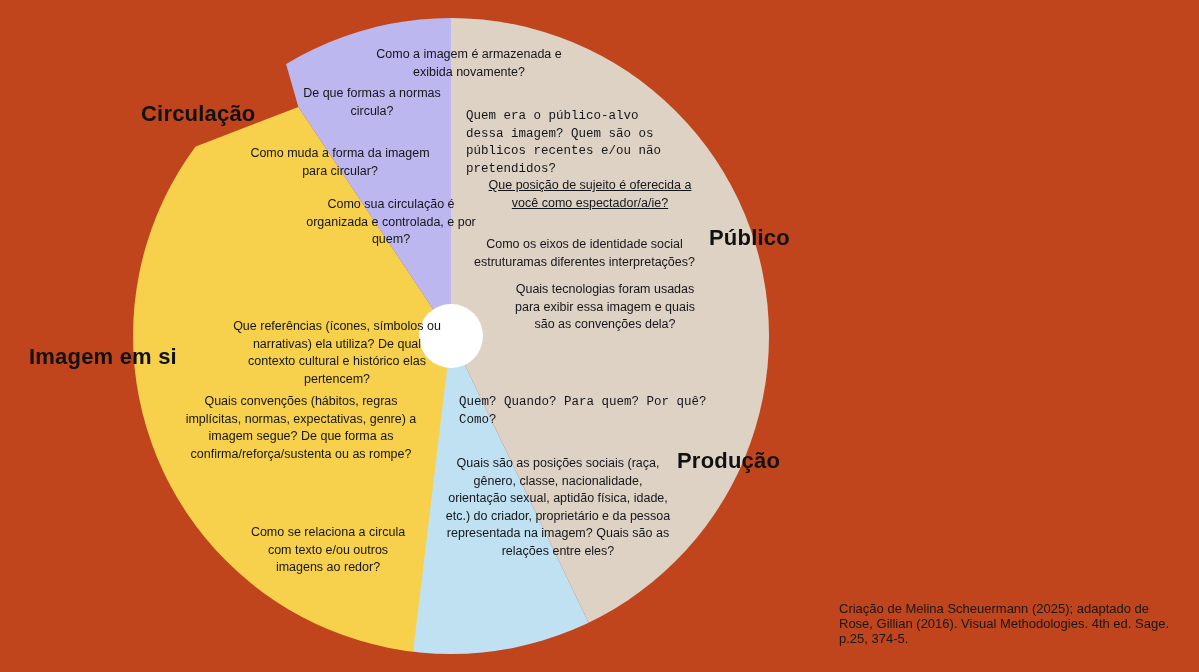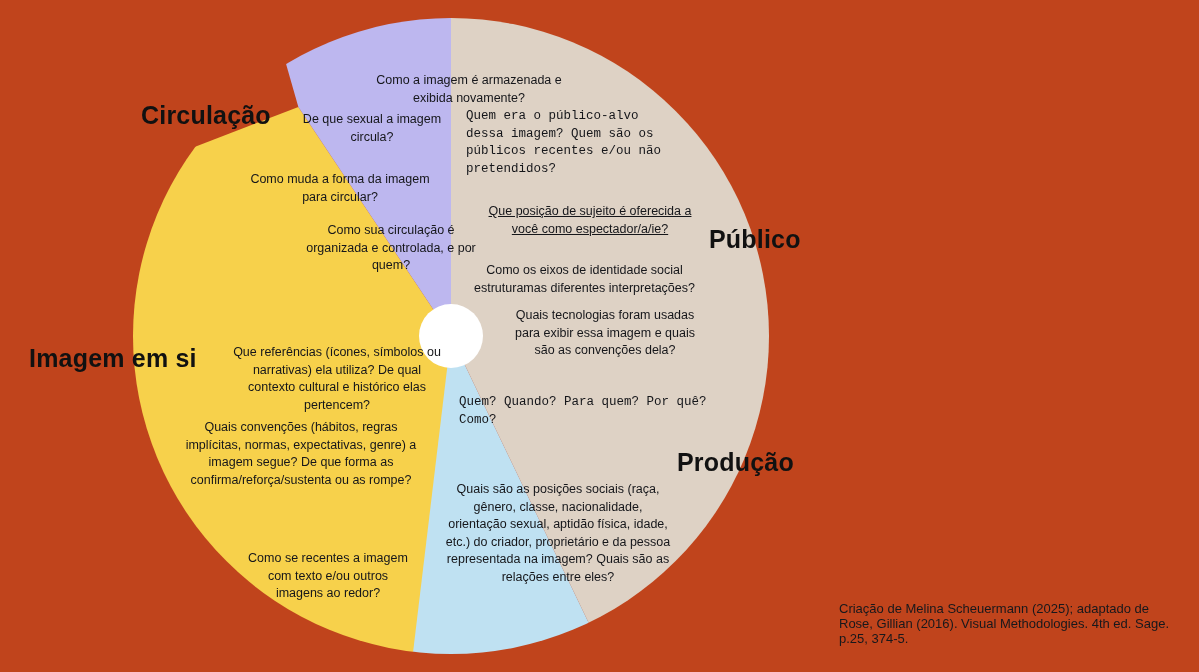--- a/index.html
+++ b/index.html
@@ -43,38 +43,38 @@
     height: 64px;
     margin-left: -32px;
     margin-top: -32px;
     border-radius: 50%;
     background: #ffffff;
   }
   
   .section-title {
     position: absolute;
     font-weight: bold;
-    font-size: 25px;
+    font-size: 22px;
     color: #111111;
     white-space: nowrap;
     letter-spacing: 0.2px;
   }
   #title-circulacao { left: 141px; top: 101px; }
   #title-publico    { left: 709px; top: 225px; }
   #title-imagem     { left: 29px;  top: 344px; }
   #title-producao   { left: 677px; top: 448px; }
 
   
   .q {
     position: absolute;
     font-size: 12.5px;
     line-height: 17.5px;
     color: #15161a;
   }
-  .ctr { text-align: center; margin-top: 26px; }
+  .ctr { text-align: center; }
   .lft { text-align: left; font-family: Liberation Mono, monospace; }
 
   
   #q-c1 { left: 359px; top: 46px;  width: 220px; }
   #q-c2 { left: 297px; top: 85px;  width: 150px; }
   #q-c3 { left: 240px; top: 145px; width: 200px; }
   #q-c4 { left: 296px; top: 196px; width: 190px; }
 
   
   #q-p1 { left: 466px; top: 108px; width: 210px; }
@@ -120,31 +120,31 @@
 
     <div id="hub"></div>
   </div>
 
   <div class="section-title" id="title-circulacao">Circulação</div>
   <div class="section-title" id="title-publico">Público</div>
   <div class="section-title" id="title-producao">Produção</div>
   <div class="section-title" id="title-imagem">Imagem em si</div>
 
   <div class="q ctr" id="q-c1">Como a imagem é armazenada e exibida novamente?</div>
-  <div class="q ctr" id="q-c2">De que sexual a imagem circula?</div>
+  <div class="q ctr" id="q-c2">De que formas a normas circula?</div>
   <div class="q ctr" id="q-c3">Como muda a forma da imagem para circular?</div>
   <div class="q ctr" id="q-c4">Como sua circulação é organizada e controlada, e por quem?</div>
 
   <div class="q lft" id="q-p1">Quem era o público-alvo dessa imagem? Quem são os públicos recentes e/ou não pretendidos?</div>
   <div class="q ctr" id="q-p2">Que posição de sujeito é oferecida a você como espectador/a/ie?</div>
   <div class="q ctr" id="q-p3">Como os eixos de identidade social estruturamas diferentes interpretações?</div>
   <div class="q ctr" id="q-p4">Quais tecnologias foram usadas para exibir essa imagem e quais são as convenções dela?</div>
 
   <div class="q ctr" id="q-i2">Que referências (ícones, símbolos ou narrativas) ela utiliza? De qual contexto cultural e histórico elas pertencem?</div>
   <div class="q ctr" id="q-i3">Quais convenções (hábitos, regras implícitas, normas, expectativas, genre) a imagem segue? De que forma as confirma/reforça/sustenta ou as rompe?</div>
-  <div class="q ctr" id="q-i4">Como se recentes  a imagem com texto e/ou outros imagens ao redor?</div>
+  <div class="q ctr" id="q-i4">Como se relaciona  a circula com texto e/ou outros imagens ao redor?</div>
 
   <div class="q lft" id="q-r1">Quem? Quando? Para quem? Por quê? Como?</div>
   <div class="q ctr" id="q-r2">Quais são as posições sociais (raça, gênero, classe, nacionalidade, orientação sexual, aptidão física, idade, etc.) do criador, proprietário e da pessoa representada na imagem? Quais são as relações entre eles?</div>
 
   <div id="credit">Criação de Melina Scheuermann (2025); adaptado de Rose, Gillian (2016). Visual Methodologies. 4th ed. Sage. p.25, 374-5.</div>
 
 </div>
 
 </body></html>

